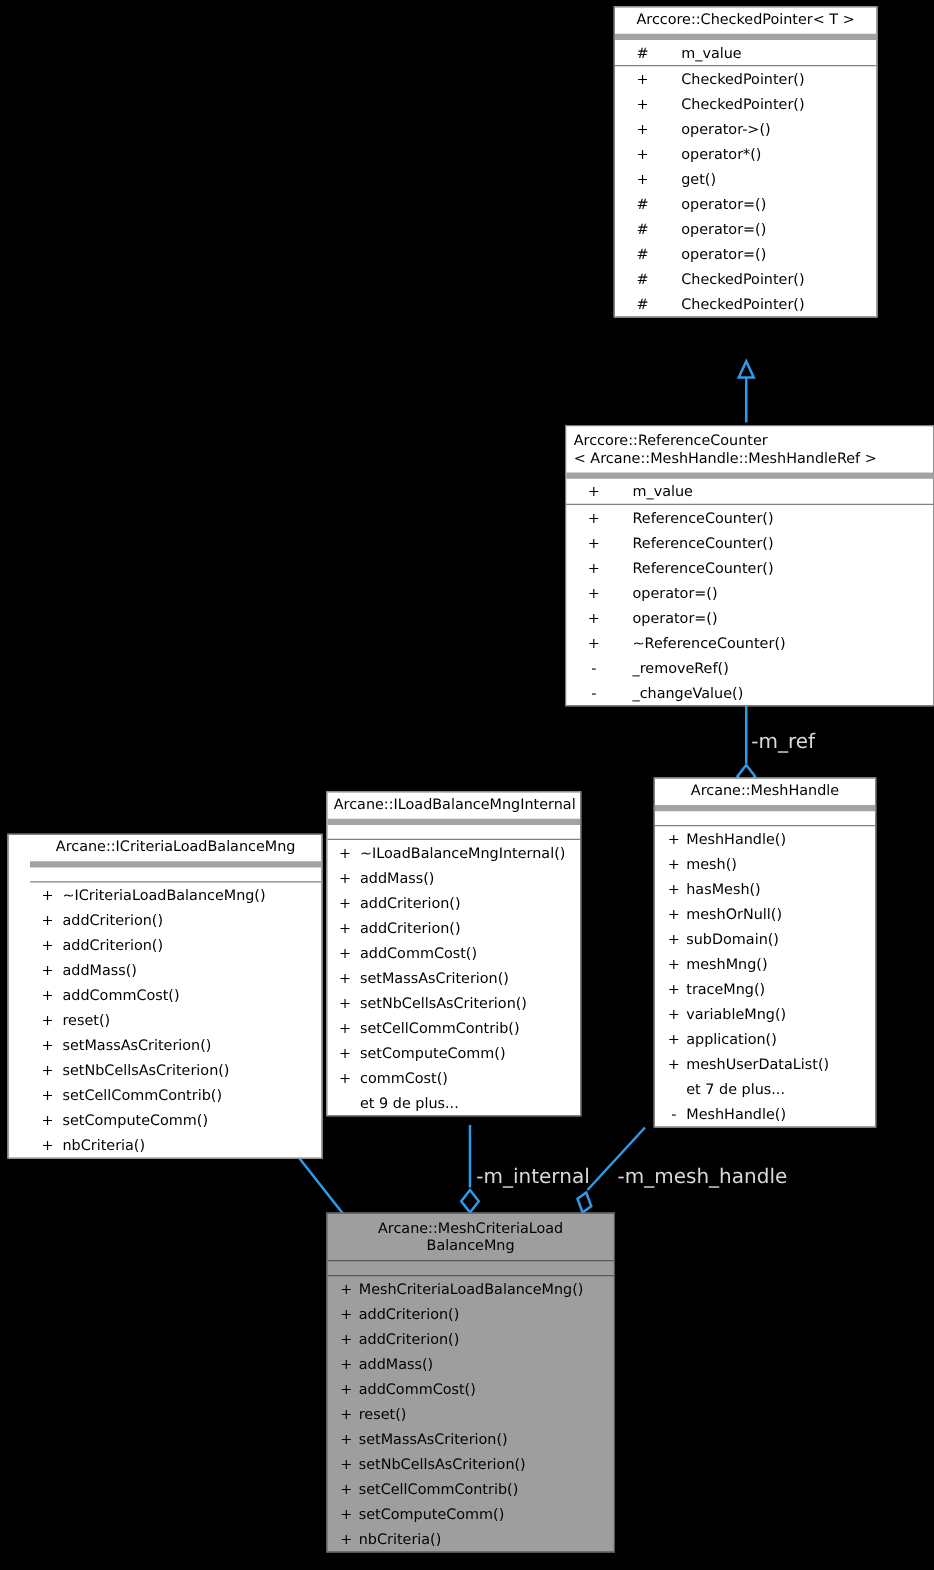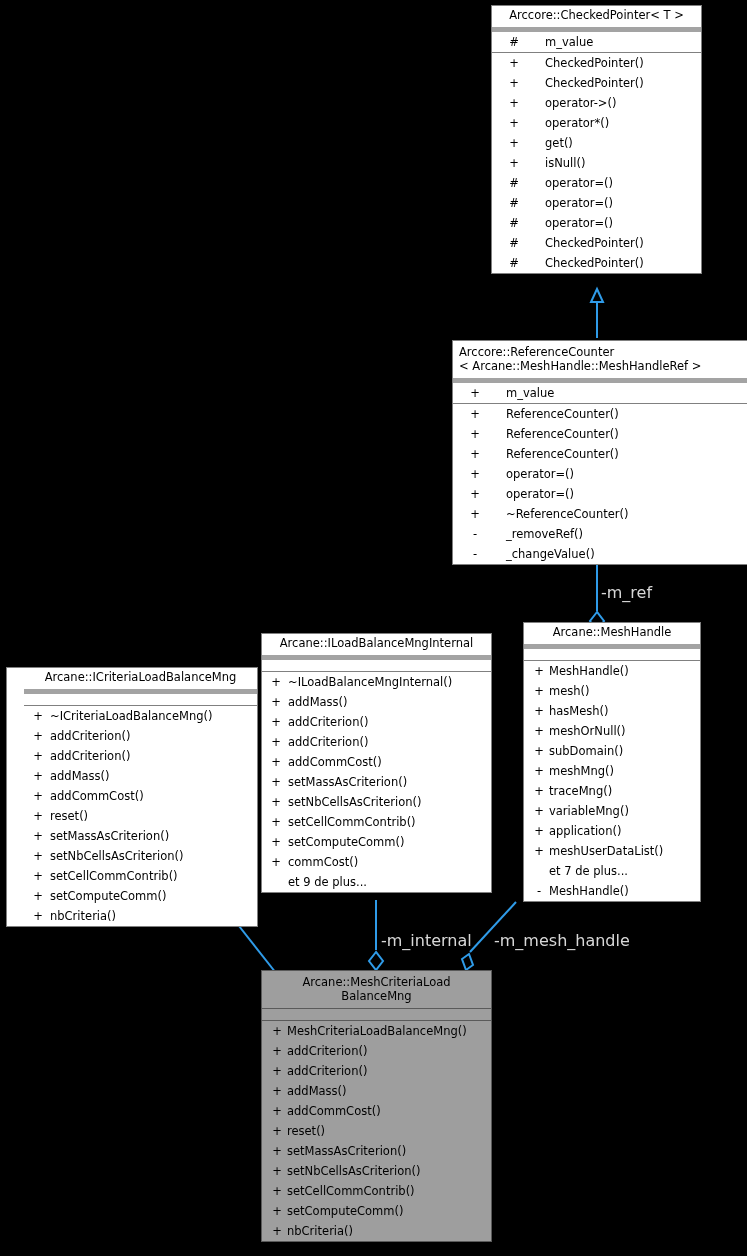--- a/index.html
+++ b/index.html
@@ -131,21 +131,20 @@
       <div class="uml-row">
         <span class="vis">#</span><span class="nm">m_value</span>
       </div>
     </div>
     <div class="uml-section last">
       <div class="uml-row"><span class="vis">+</span><span class="nm">CheckedPointer()</span></div>
       <div class="uml-row"><span class="vis">+</span><span class="nm">CheckedPointer()</span></div>
       <div class="uml-row"><span class="vis">+</span><span class="nm">operator-&gt;()</span></div>
       <div class="uml-row"><span class="vis">+</span><span class="nm">operator*()</span></div>
       <div class="uml-row"><span class="vis">+</span><span class="nm">get()</span></div>
-      <div class="uml-row"><span class="vis">+</span><span class="nm">isNull()</span></div>
       <div class="uml-row"><span class="vis">#</span><span class="nm">operator=()</span></div>
       <div class="uml-row"><span class="vis">#</span><span class="nm">operator=()</span></div>
       <div class="uml-row"><span class="vis">#</span><span class="nm">operator=()</span></div>
       <div class="uml-row"><span class="vis">#</span><span class="nm">CheckedPointer()</span></div>
       <div class="uml-row"><span class="vis">#</span><span class="nm">CheckedPointer()</span></div>
     </div>
   </div>
 
   <div class="uml-box ind-wide" style="left:452px; top:340px; width:336px;">
     <div class="uml-title two-line" style="text-align:left; padding-left:6px;">
@@ -178,21 +177,21 @@
       <div class="uml-row"><span class="vis">+</span><span class="nm">addCommCost()</span></div>
       <div class="uml-row"><span class="vis">+</span><span class="nm">reset()</span></div>
       <div class="uml-row"><span class="vis">+</span><span class="nm">setMassAsCriterion()</span></div>
       <div class="uml-row"><span class="vis">+</span><span class="nm">setNbCellsAsCriterion()</span></div>
       <div class="uml-row"><span class="vis">+</span><span class="nm">setCellCommContrib()</span></div>
       <div class="uml-row"><span class="vis">+</span><span class="nm">setComputeComm()</span></div>
       <div class="uml-row"><span class="vis">+</span><span class="nm">nbCriteria()</span></div>
     </div>
   </div>
 
-  <div class="uml-box ind-narrow" style="left:261px; top:633px; width:231px;">
+  <div class="uml-box ind-narrow" style="left:261px; top:633px; width:204px;">
     <div class="uml-title">Arcane::ILoadBalanceMngInternal</div>
     <div class="uml-section empty"></div>
     <div class="uml-section last">
       <div class="uml-row"><span class="vis">+</span><span class="nm">~ILoadBalanceMngInternal()</span></div>
       <div class="uml-row"><span class="vis">+</span><span class="nm">addMass()</span></div>
       <div class="uml-row"><span class="vis">+</span><span class="nm">addCriterion()</span></div>
       <div class="uml-row"><span class="vis">+</span><span class="nm">addCriterion()</span></div>
       <div class="uml-row"><span class="vis">+</span><span class="nm">addCommCost()</span></div>
       <div class="uml-row"><span class="vis">+</span><span class="nm">setMassAsCriterion()</span></div>
       <div class="uml-row"><span class="vis">+</span><span class="nm">setNbCellsAsCriterion()</span></div>

